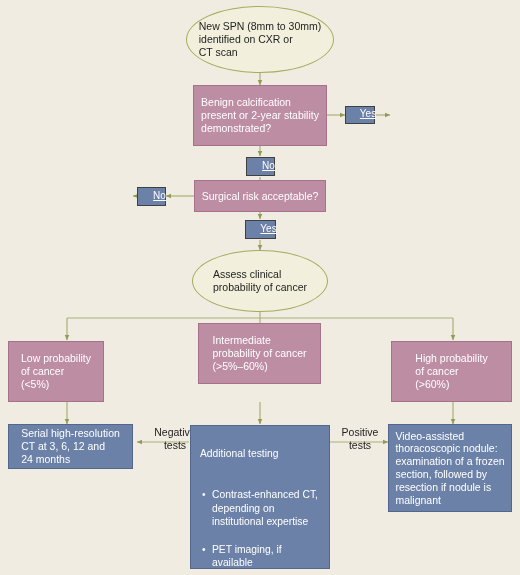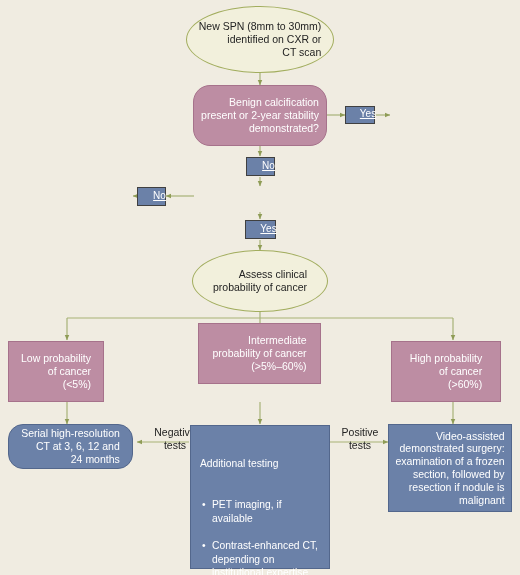--- a/index.html
+++ b/index.html
@@ -22,21 +22,21 @@
     width: 520px;
     height: 575px;
     pointer-events: none;
   }
   .node {
     position: absolute;
     box-sizing: border-box;
     display: flex;
     align-items: center;
     justify-content: center;
-    text-align: right;
+    text-align: left;
     line-height: 1.22;
     white-space: pre-line;
   }
   .node-terminal {
     background: #f2f0dc;
     border: 1px solid #a2ad5e;
     border-radius: 50%;
     color: #232323;
     font-size: 10.5px;
   }
@@ -70,21 +70,21 @@
     position: absolute;
     color: #232323;
     font-size: 10.5px;
     text-align: center;
     line-height: 1.25;
     white-space: pre-line;
   }
   .list-box {
     display: block;
     text-align: left;
-    padding: 17px 8px 8px 9px;
+    padding: 7px 8px 8px 9px;
     font-size: 10.3px;
     line-height: 1.32;
   }
   .list-box .lb-title {
     display: block;
     margin-bottom: 1px;
   }
   .list-box ul {
     margin: 0;
     padding: 0 0 0 12px;
@@ -154,35 +154,38 @@
       <path d="M330,442 L388,442"></path>
     </g>
   </svg>
 
   <div class="node node-terminal" style="left:186px; top:6px; width:148px; height:67px;">
     <span>New SPN (8mm to 30mm)
 identified on CXR or
 CT scan</span>
   </div>
 
-  <div class="node node-decision" style="left:193px; top:85px; width:134px; height:61px;border-radius:17px;">
+  <div class="node node-decision" style="left:193px; top:85px; width:134px; height:61px;">
     <span>Benign calcification
 present or 2-year stability
 demonstrated?</span>
   </div>
 
   <div class="node node-label" style="left:345px; top:106px; width:30px; height:18px;">
     <span>Yes</span>
   </div>
 
 
   <div class="node node-label" style="left:246px; top:157px; width:29px; height:19px;">
     <span>No</span>
   </div>
 
+  <div class="node node-decision" style="left:194px; top:180px; width:132px; height:32px;">
+    <span>Surgical risk acceptable?</span>
+  </div>
 
   <div class="node node-label" style="left:137px; top:187px; width:29px; height:19px;">
     <span>No</span>
   </div>
 
 
   <div class="node node-label" style="left:245px; top:220px; width:31px; height:19px;">
     <span>Yes</span>
   </div>
 
@@ -196,54 +199,54 @@
 of cancer
 (&lt;5%)</span>
   </div>
 
   <div class="node node-outcome" style="left:198px; top:323px; width:123px; height:61px;">
     <span>Intermediate
 probability of cancer
 (&gt;5%–60%)</span>
   </div>
 
-  <div class="node node-outcome" style="left:391px; top:341px; width:110px; height:61px;">
+  <div class="node node-outcome" style="left:391px; top:341px; width:121px; height:61px;">
     <span>High probability
 of cancer
 (&gt;60%)</span>
   </div>
 
-  <div class="node node-action" style="left:8px; top:424px; width:125px; height:45px;border-radius:15px;">
+  <div class="node node-action" style="left:8px; top:424px; width:125px; height:45px;">
     <span>Serial high-resolution
 CT at 3, 6, 12 and
 24 months</span>
   </div>
 
   <div class="edge-text" style="left:148px; top:413px; width:54px;">
     <span>Negative
 tests</span>
   </div>
 
   <div class="node node-action list-box" style="left:190px; top:425px; width:140px; height:144px;">
     <span class="lb-title">Additional testing</span>
     <ul>
+      <li>Contrast-enhanced CT, depending on institutional expertise</li>
       <li>PET imaging, if available</li>
-      <li>Contrast-enhanced CT, depending on institutional expertise</li>
       
       
     </ul>
   </div>
 
   <div class="edge-text" style="left:333px; top:413px; width:54px;">
     <span>Positive
 tests</span>
   </div>
 
   <div class="node node-action" style="left:388px; top:424px; width:124px; height:88px;">
     <span>Video-assisted
-demonstrated surgery:
+thoracoscopic nodule:
 examination of a frozen
 section, followed by
 resection if nodule is
 malignant</span>
   </div>
 
 </div>
 
 </body></html>

